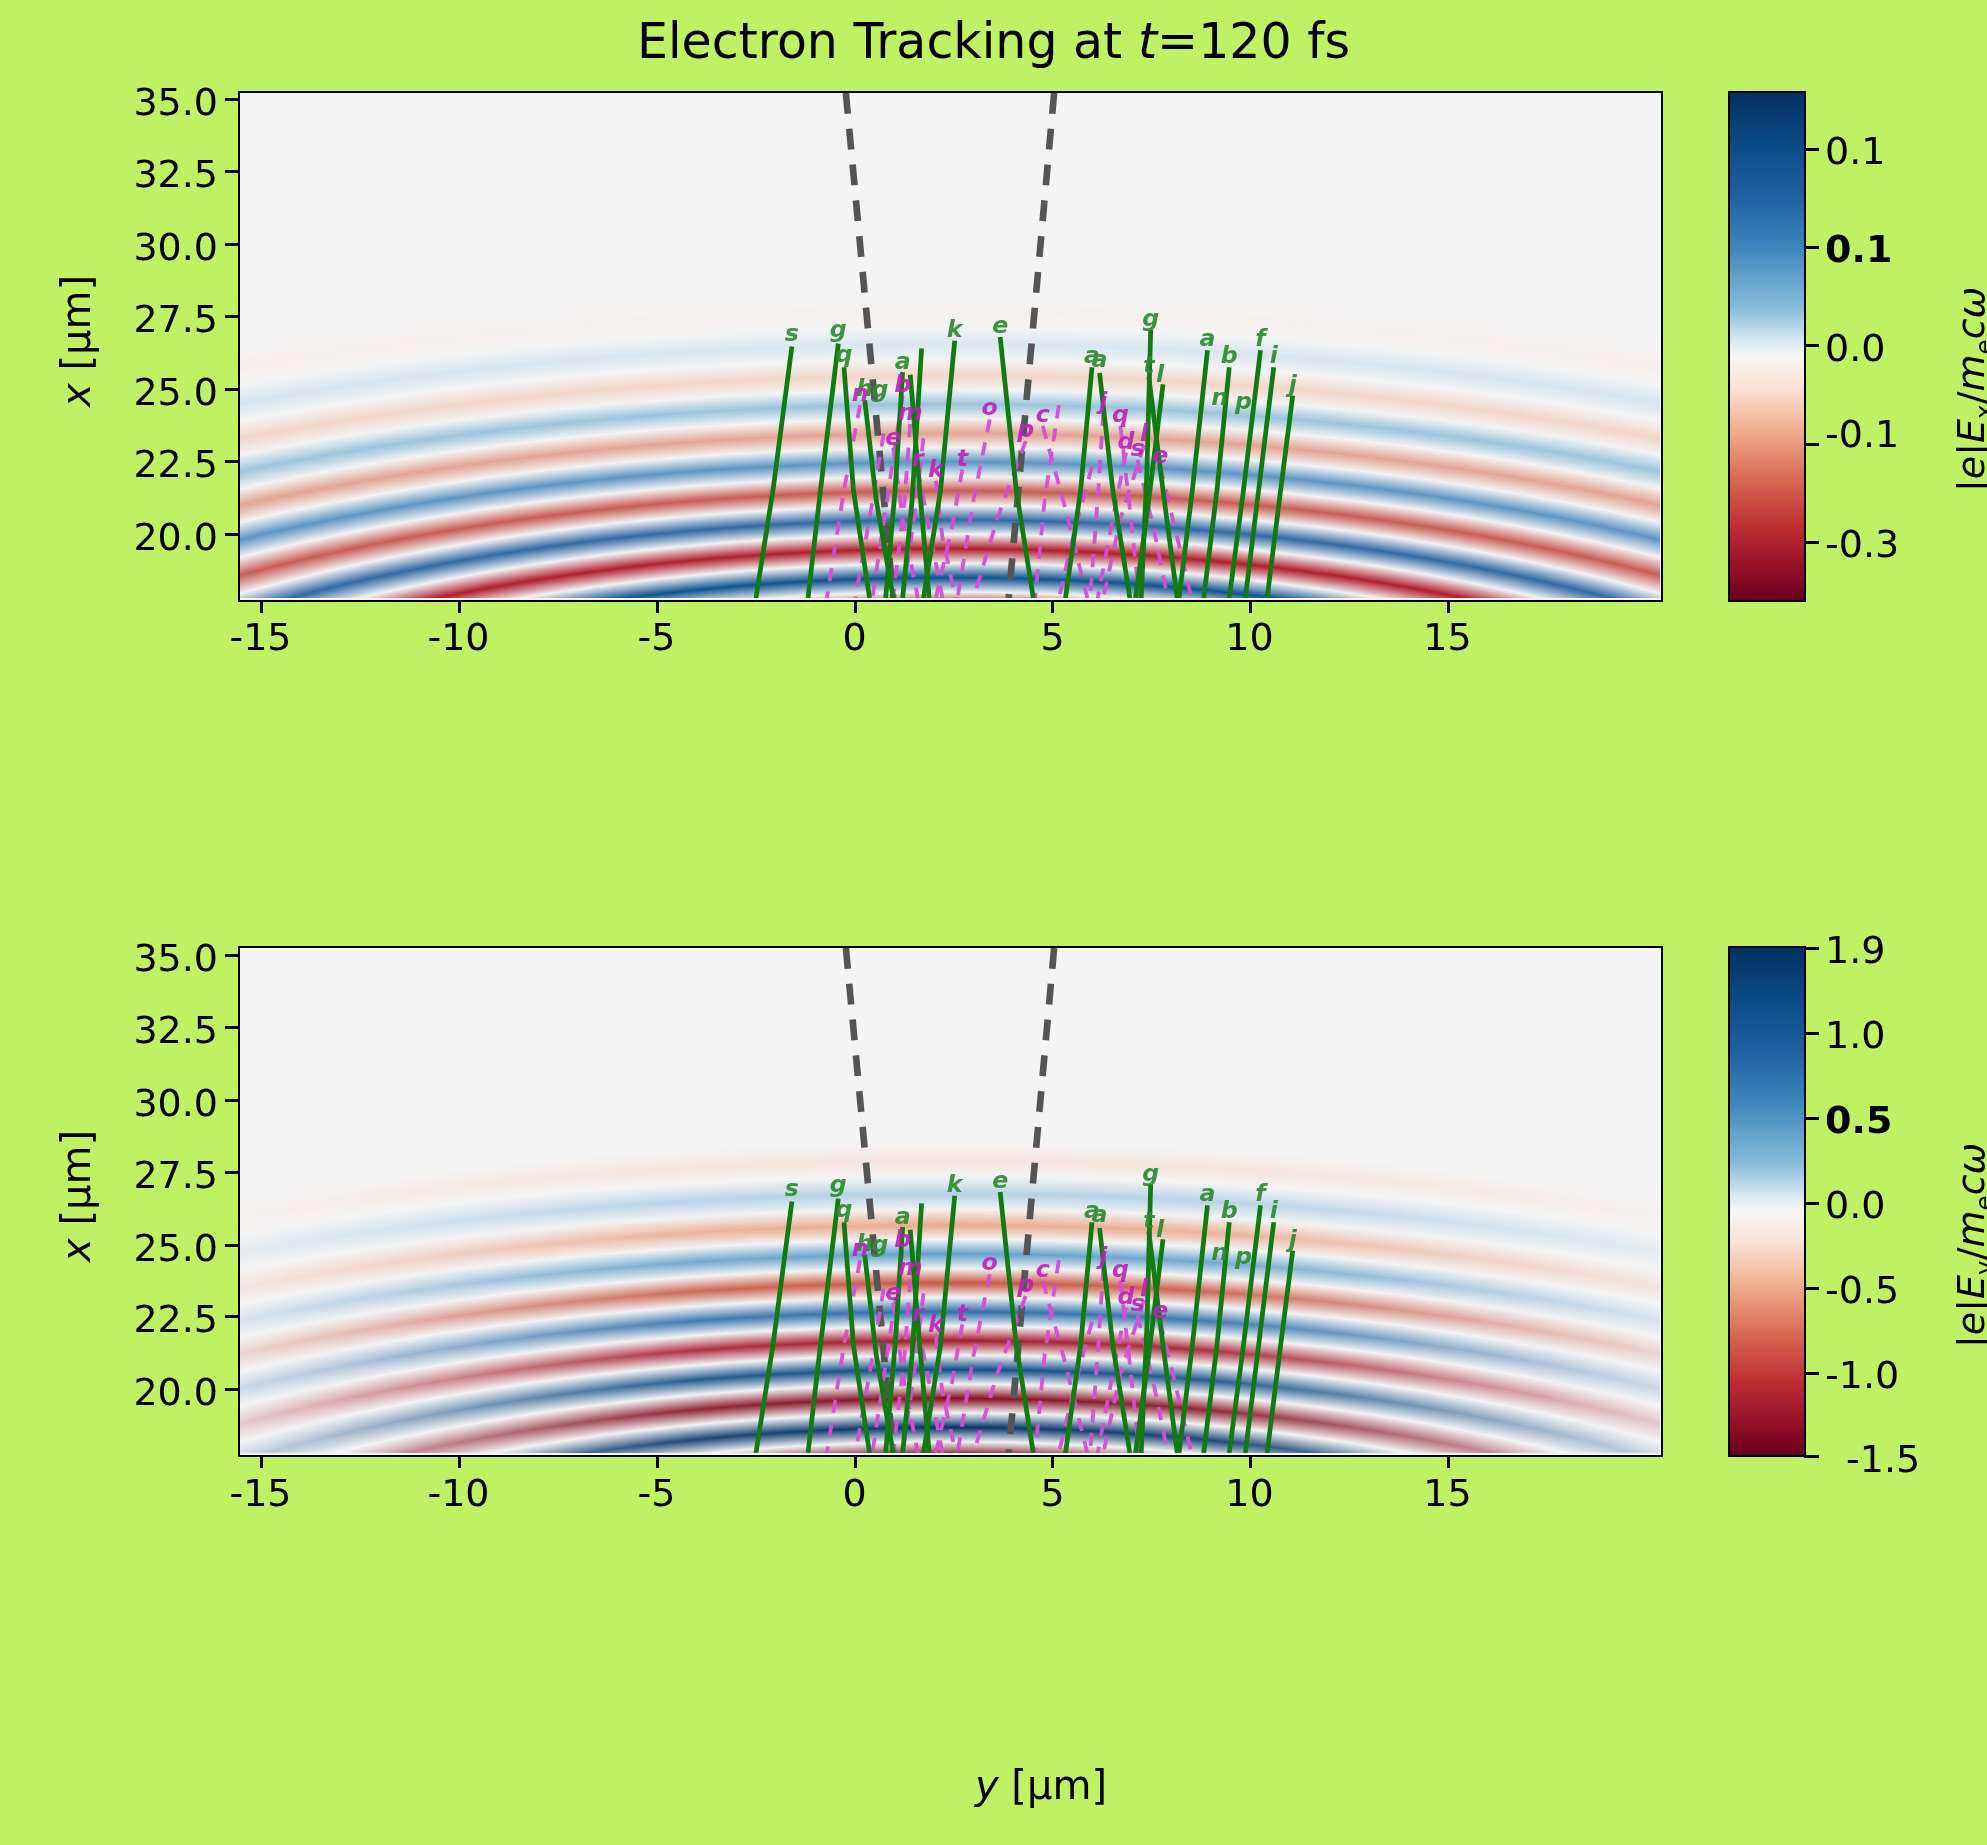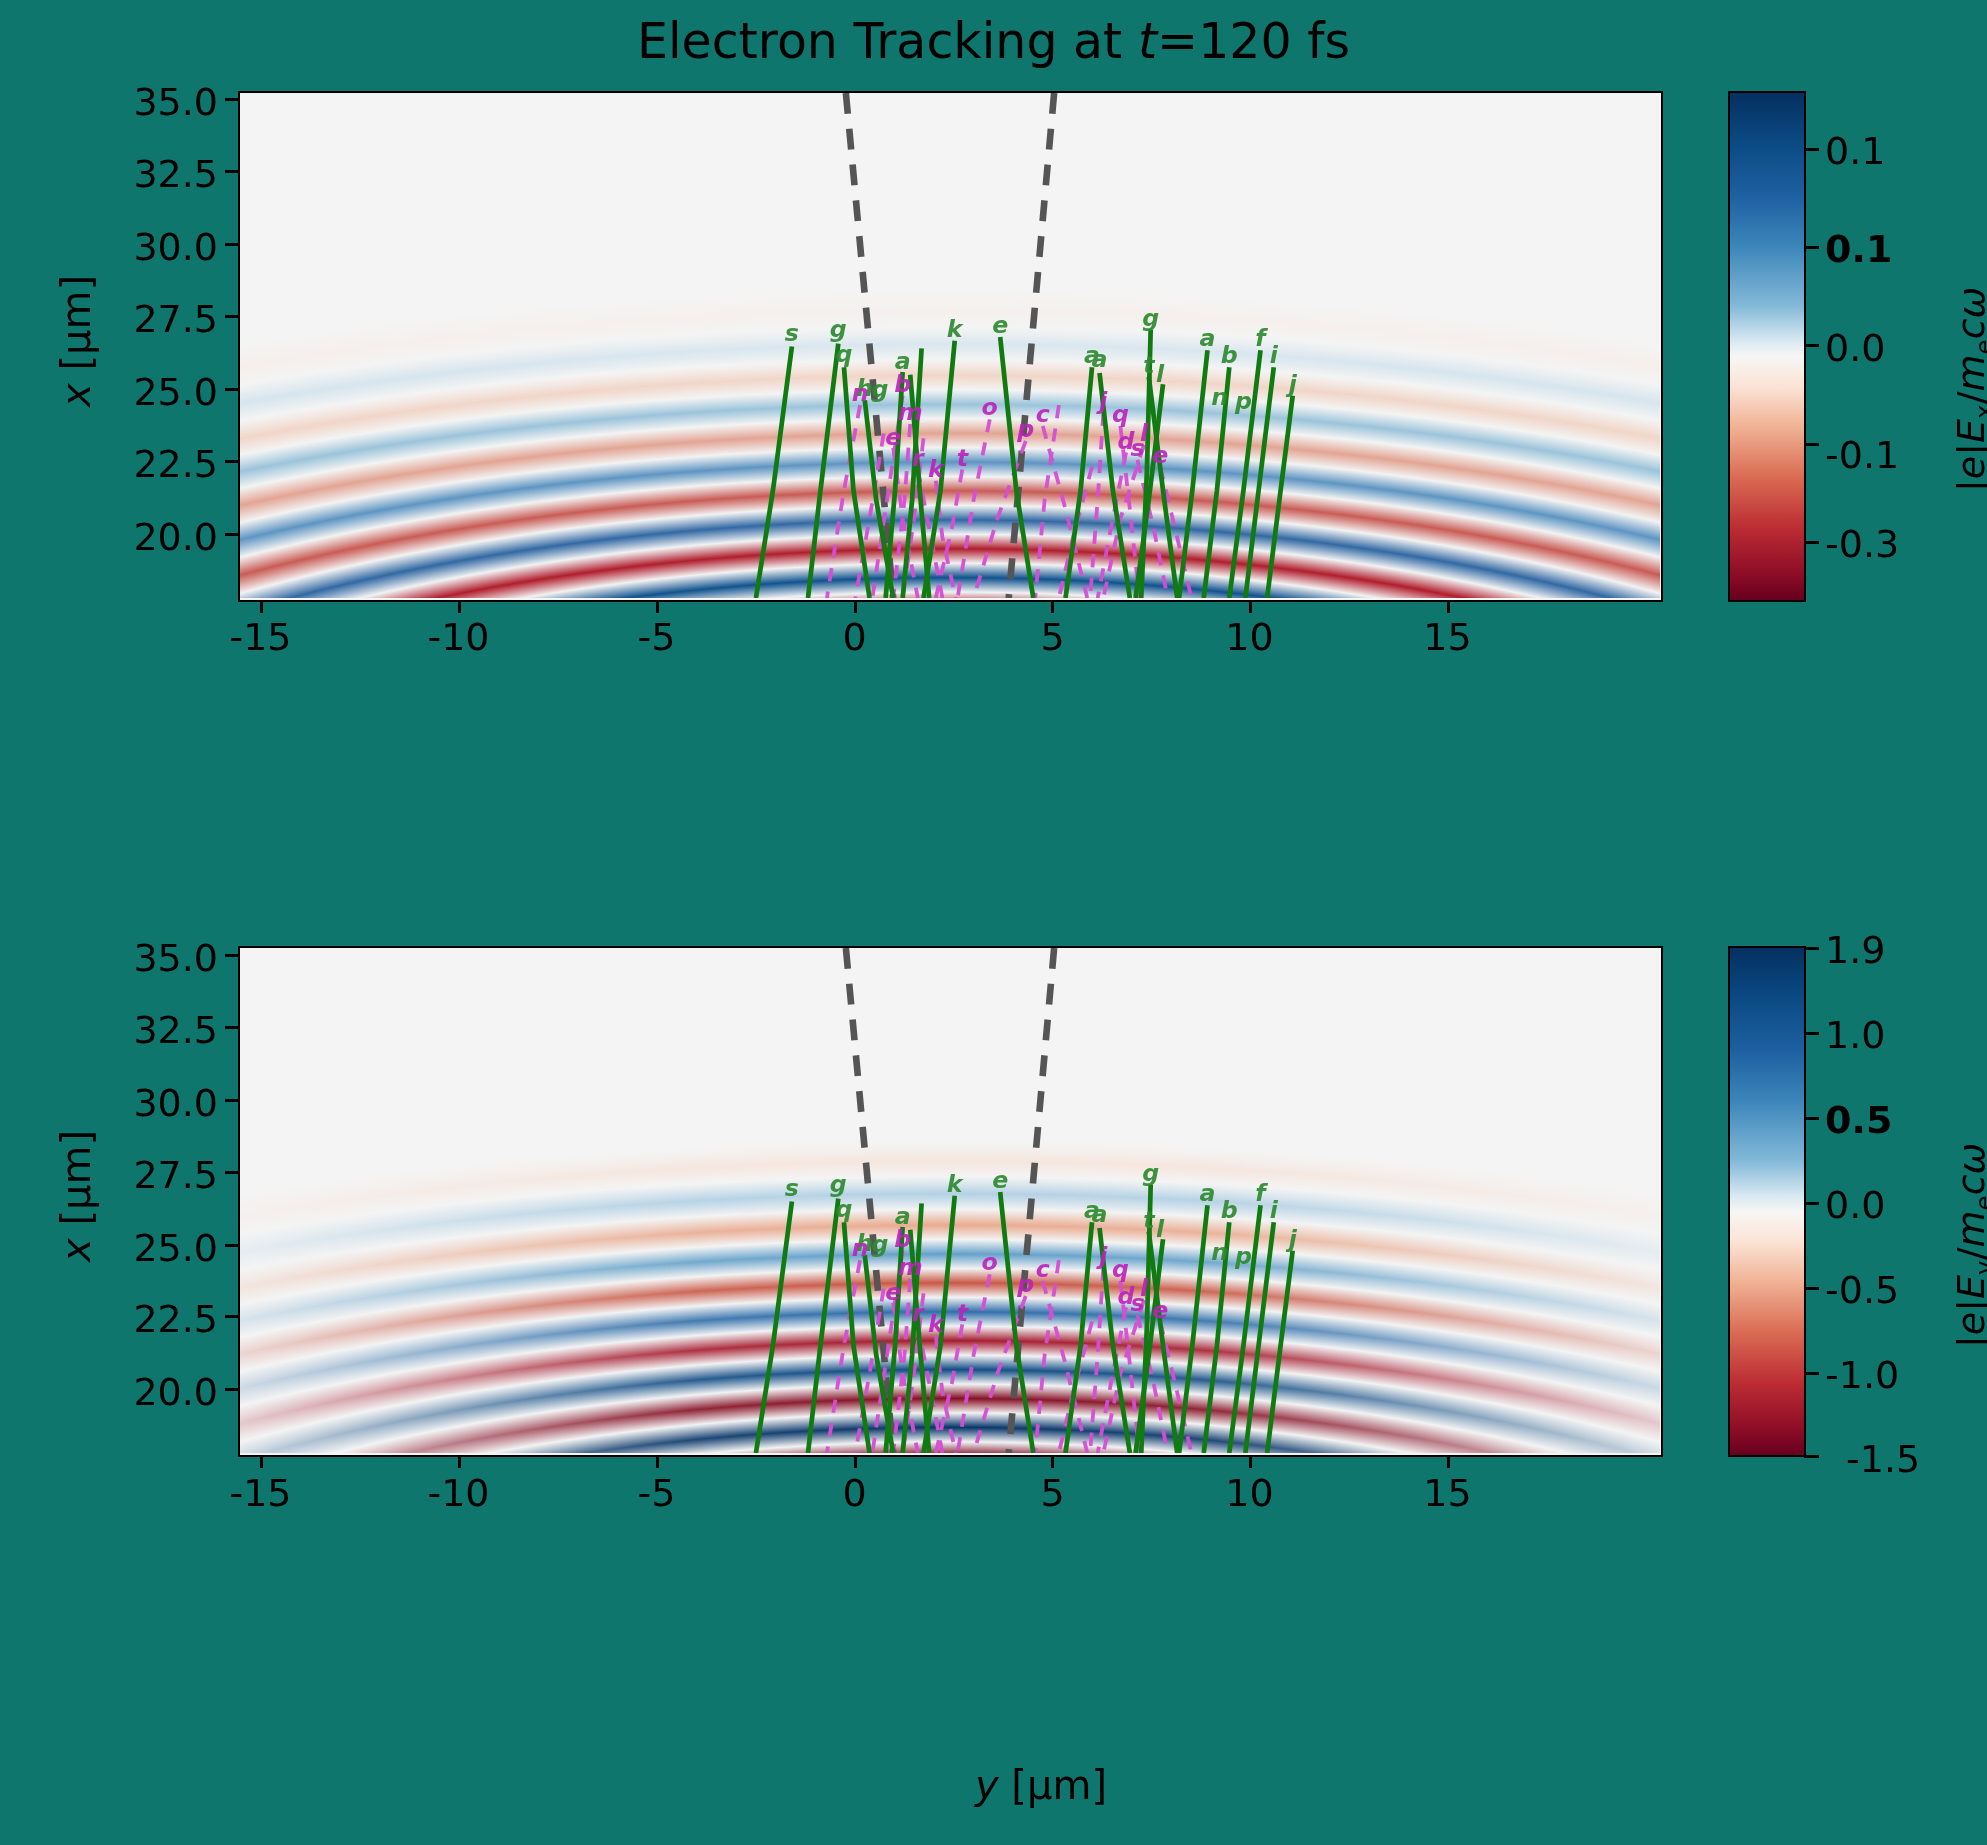--- a/index.html
+++ b/index.html
@@ -1,17 +1,17 @@
 <!DOCTYPE html>
 <html style="font-size:15px"><head>
 <meta charset="utf-8">
 <style>
   html,body{margin:0;padding:0;background:#fff;}
   body{width:1987px;height:1845px;font-family:"DejaVu Sans","Liberation Sans",sans-serif;}
-  .fig{position:relative;width:1987px;height:1845px;background:#0f766e;}
+  .fig{position:relative;width:1987px;height:1845px;background:#bef264;}
 
   .panel{position:absolute;}
   .axesbox{position:absolute;background:#f4f4f4;border:2.8px solid #000;box-sizing:border-box;overflow:hidden;}
   .axesbox svg{display:block;}
 
   .title{position:absolute;width:100%;text-align:center;font-size:49px;color:#000;}
   .title .it{font-style:italic;}
 
   .ytick,.xtick,.ctick{position:absolute;font-size:38px;color:#000;white-space:nowrap;}
   .ytick{text-align:right;}
@@ -245,21 +245,21 @@
 
     <div class="cbmark" style="left:1804px;top:148px;"></div>
     <div class="cbmark" style="left:1804px;top:246px;"></div>
     <div class="cbmark" style="left:1804px;top:344px;"></div>
     <div class="cbmark" style="left:1804px;top:443px;"></div>
     <div class="cbmark" style="left:1804px;top:541px;"></div>
 
     <div class="ctick" style="left:1825px;top:129px;">0.1</div>
     <div class="ctick" style="left:1825px;top:227px;font-weight:bold;">0.1</div>
     <div class="ctick" style="left:1825px;top:326px;">0.0</div>
-    <div class="ctick" style="left:1825px;top:433px;text-align:center;">-0.1</div>
+    <div class="ctick" style="left:1825px;top:412px;text-align:center;">-0.1</div>
     <div class="ctick" style="left:1825px;top:522px;">-0.3</div>
 
     <div class="clabel" style="left:1949px;top:492px;">
       |<span class="it">e</span>|<span class="it">E</span><sub>x</sub>/<span class="it">m</span><sub>e</sub><span class="it">cω</span>
     </div>
   </div>
 
   <div class="panel">
 
     <div class="axesbox" style="left:238px;top:946px;width:1425px;height:511px;">

